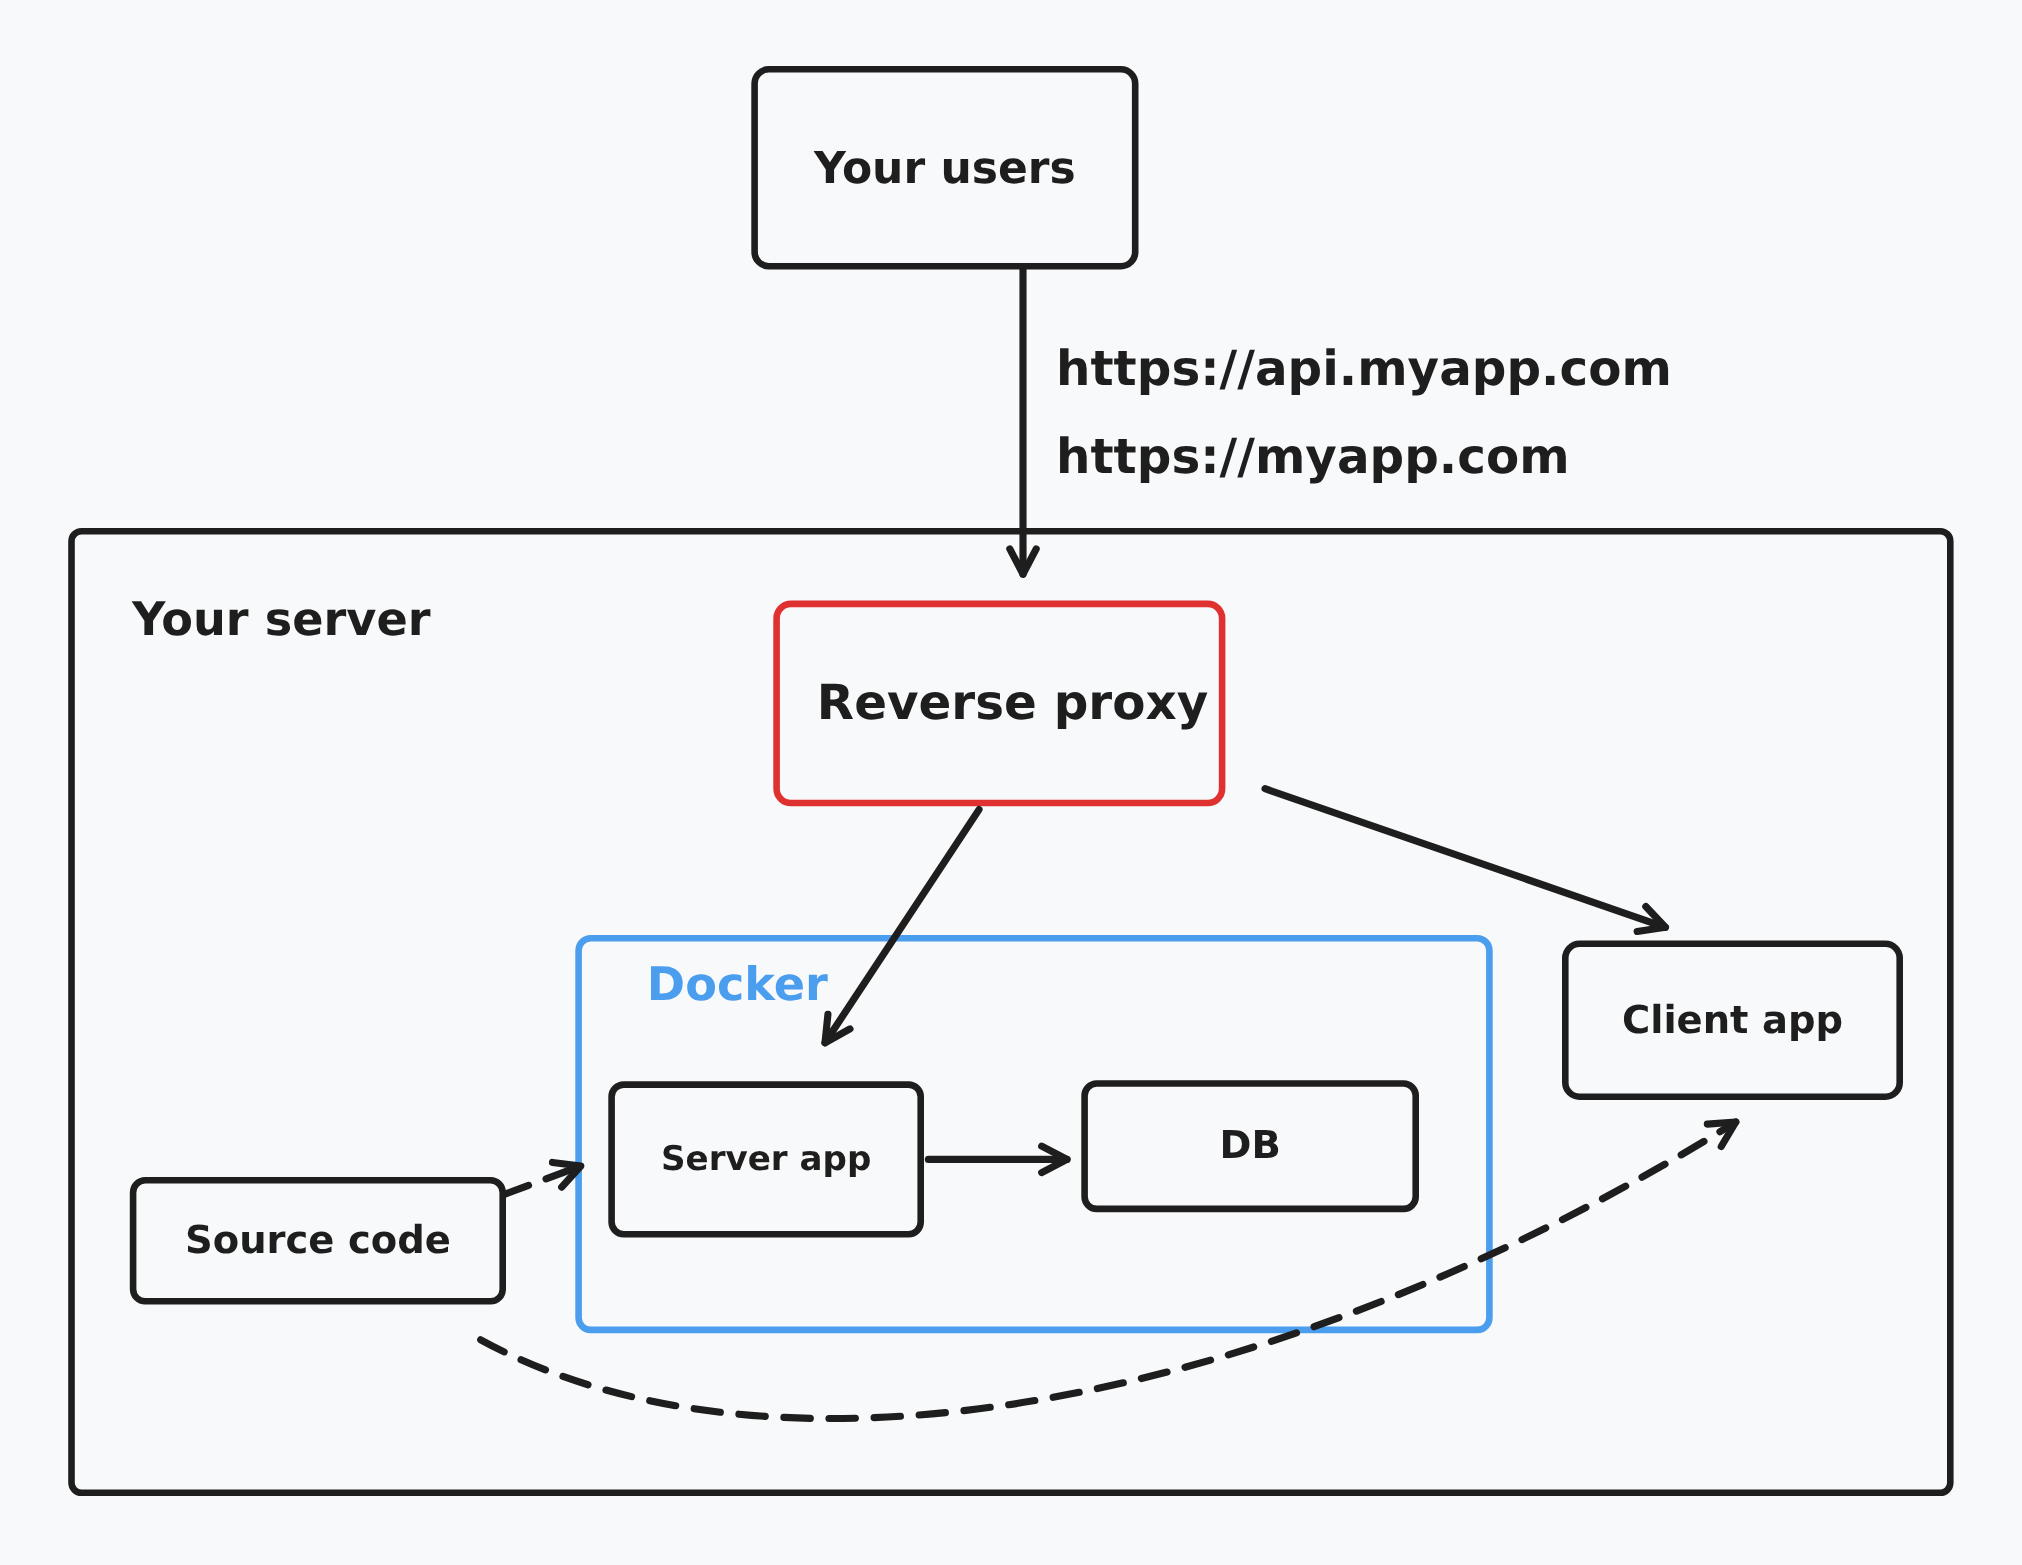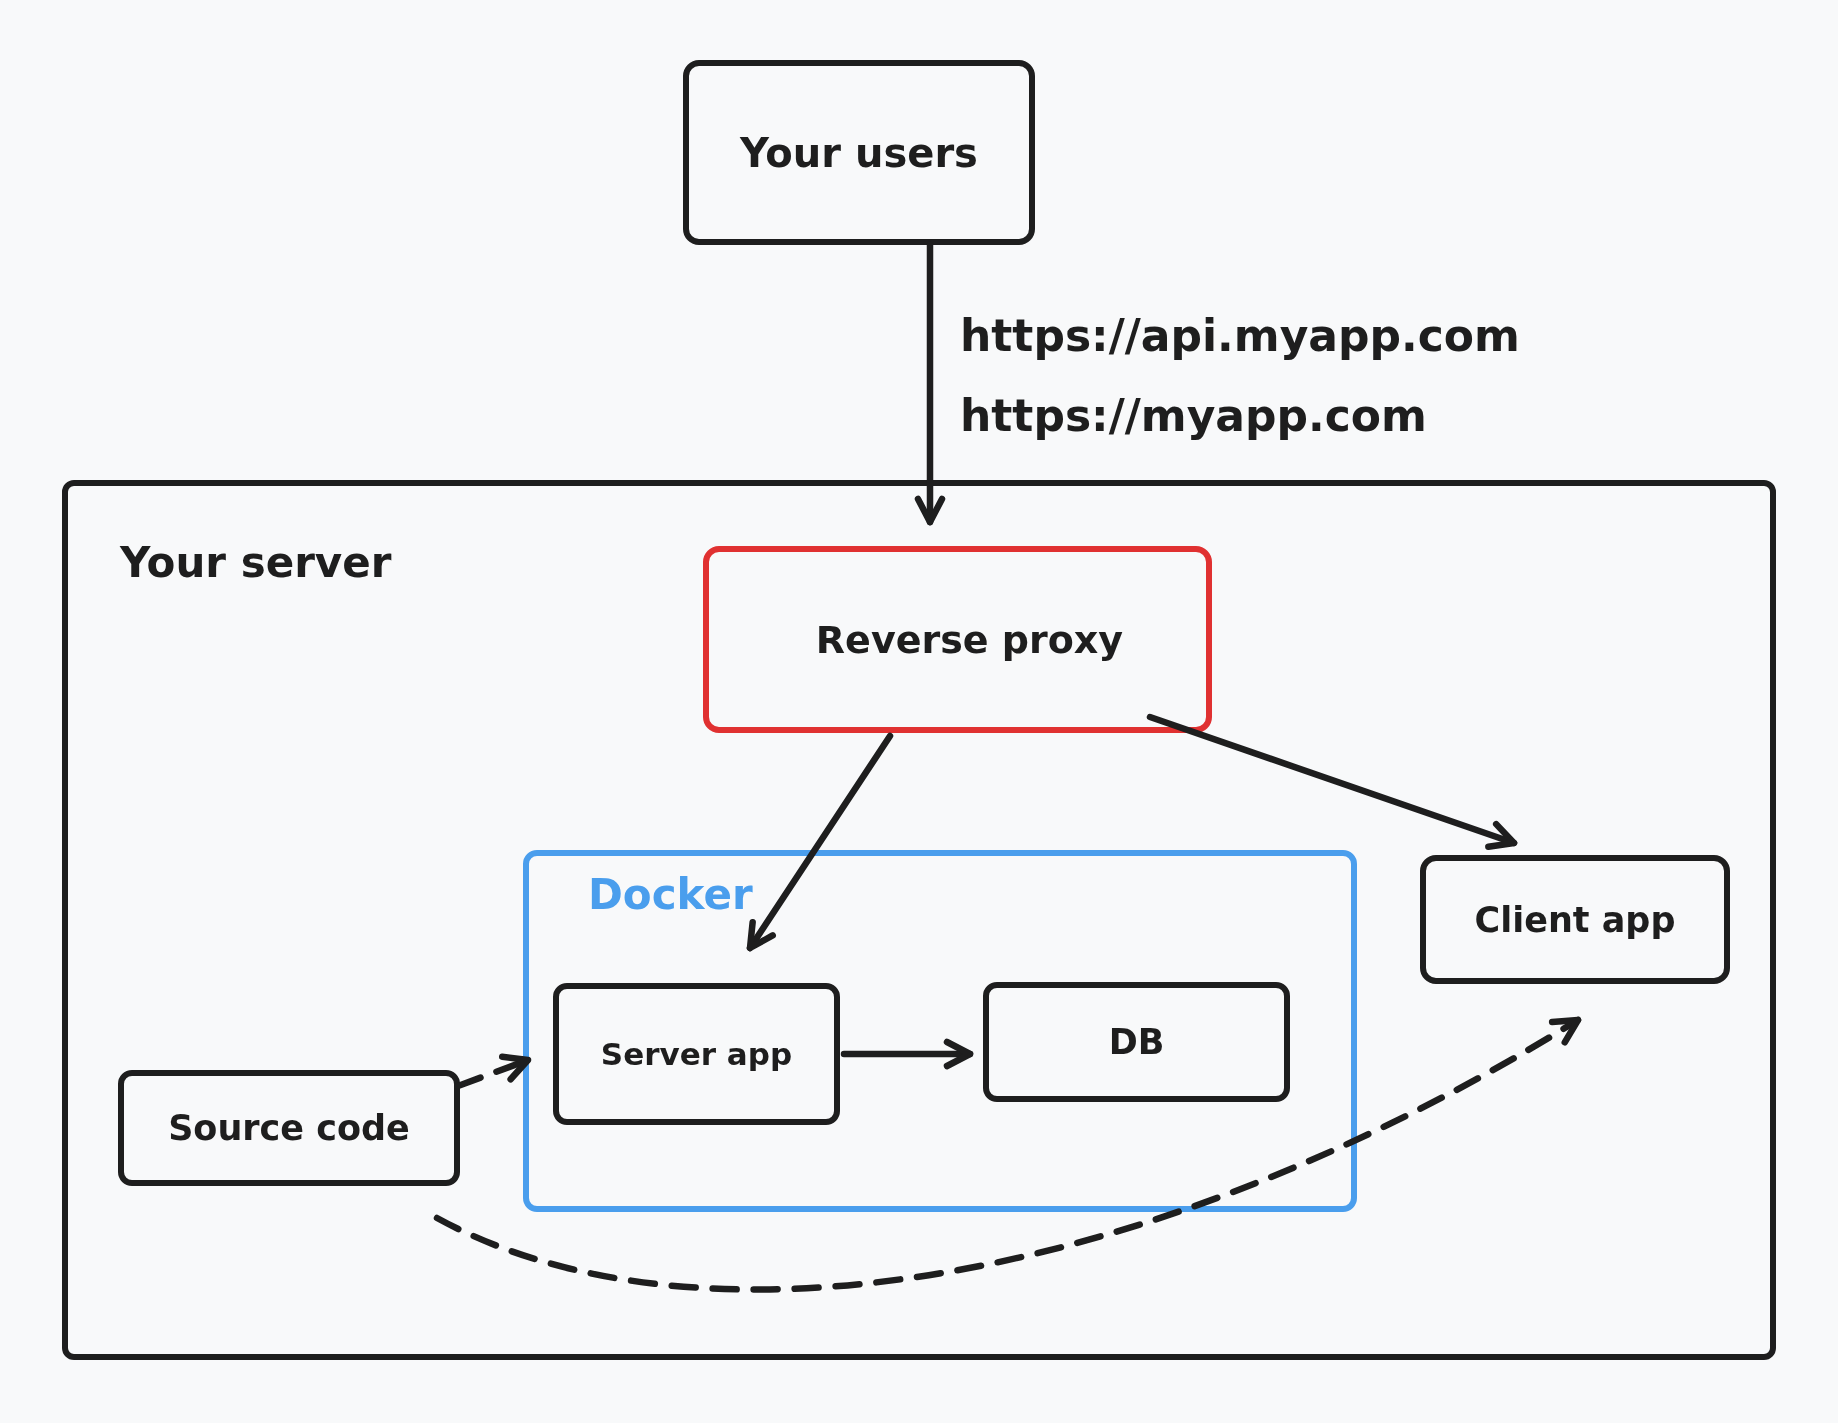--- a/index.html
+++ b/index.html
@@ -36,26 +36,26 @@
   }
   .frame-label{
     position:absolute;
     font-weight:700;
     color:var(--color-stroke);
     white-space:nowrap;
   }
   #your-users{left:683px;top:60px;width:352px;height:185px;font-size:40px;align-items:center;}
   #your-server{left:62px;top:480px;width:1714px;height:880px;border-radius:12px;}
   #your-server-label{left:120px;top:538px;font-size:42px;}
-  #reverse-proxy{left:703px;top:546px;width:509px;height:187px;border-color:var(--color-red);font-size:38px;padding-left:24px;}
+  #reverse-proxy{left:703px;top:546px;width:411px;height:187px;border-color:var(--color-red);font-size:44px;padding-left:24px;}
   #docker{left:523px;top:850px;width:834px;height:362px;border-color:var(--color-blue);}
   #docker-label{left:550px;top:870px;font-size:42px;color:var(--color-blue);margin-left:38px;}
   #server-app{left:553px;top:983px;width:287px;height:142px;font-size:31px;border-radius:14px;}
   #db{left:983px;top:982px;width:307px;height:120px;font-size:35px;border-radius:14px;}
-  #client-app{left:1420px;top:855px;width:310px;height:129px;font-size:35px;}
+  #client-app{left:1420px;top:855px;width:310px;height:145px;font-size:35px;}
   #source-code{left:118px;top:1070px;width:342px;height:116px;font-size:35px;border-radius:14px;}
   #edge-urls{
     position:absolute;left:960px;top:296px;
     font-weight:700;color:var(--color-stroke);
     font-size:44px;line-height:80px;white-space:nowrap;
   }
   #arrows{position:absolute;left:0;top:0;pointer-events:none;}
   .arrow{
     fill:none;
     stroke:var(--color-stroke);

